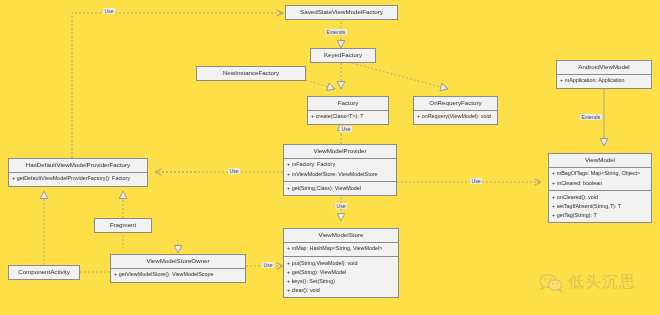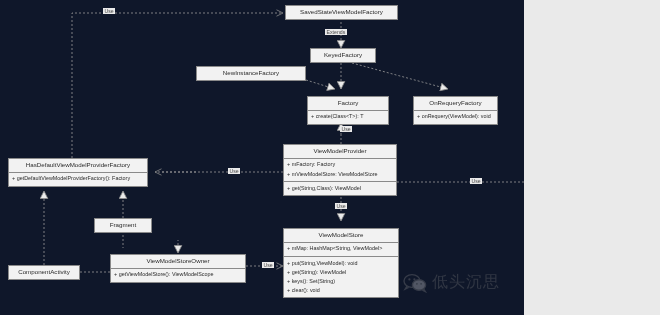--- a/index.html
+++ b/index.html
@@ -2,23 +2,23 @@
 <html><head>
 <meta charset="utf-8">
 <style>
   html, body {
     margin: 0;
     padding: 0;
     background: #eaeaea;
   }
   #canvas {
     position: relative;
-    width: 524px;
+    width: 660px;
     height: 315px;
-    background: #0f172a;
+    background: #fde047;
     font-family: "Liberation Sans", sans-serif;
     overflow: hidden;
   }
   #edges {
     position: absolute;
     left: 0; top: 0;
     width: 660px;
     height: 315px;
   }
   .uml-class {

